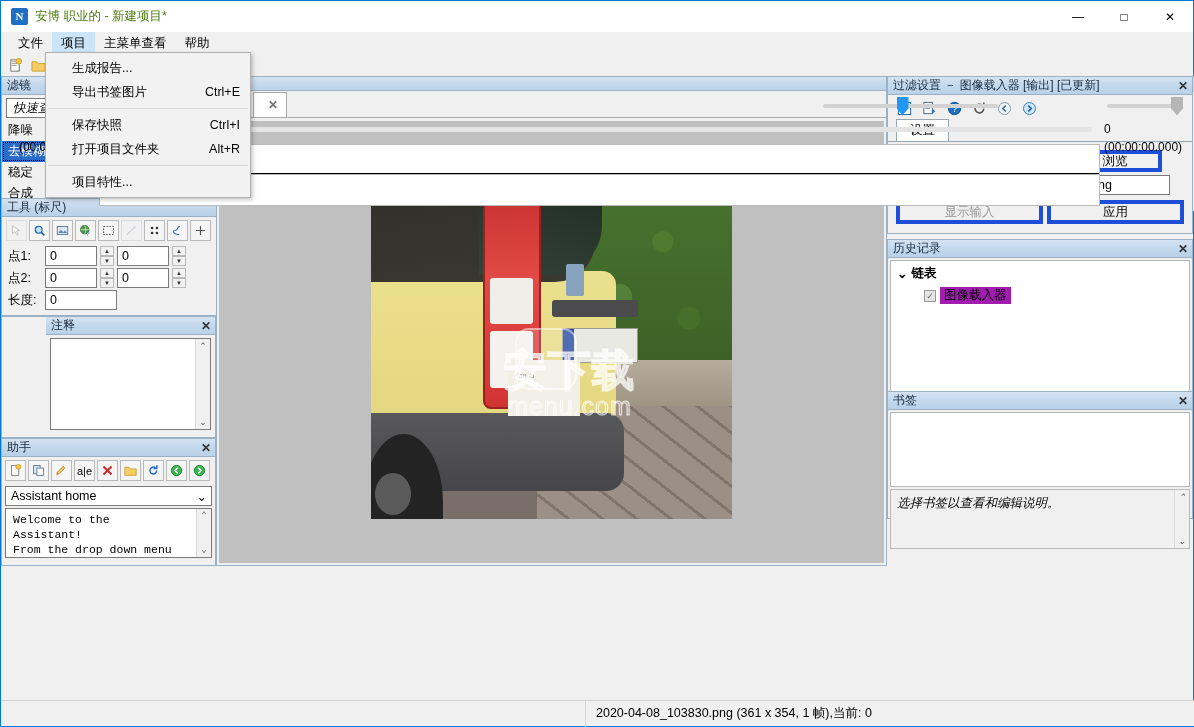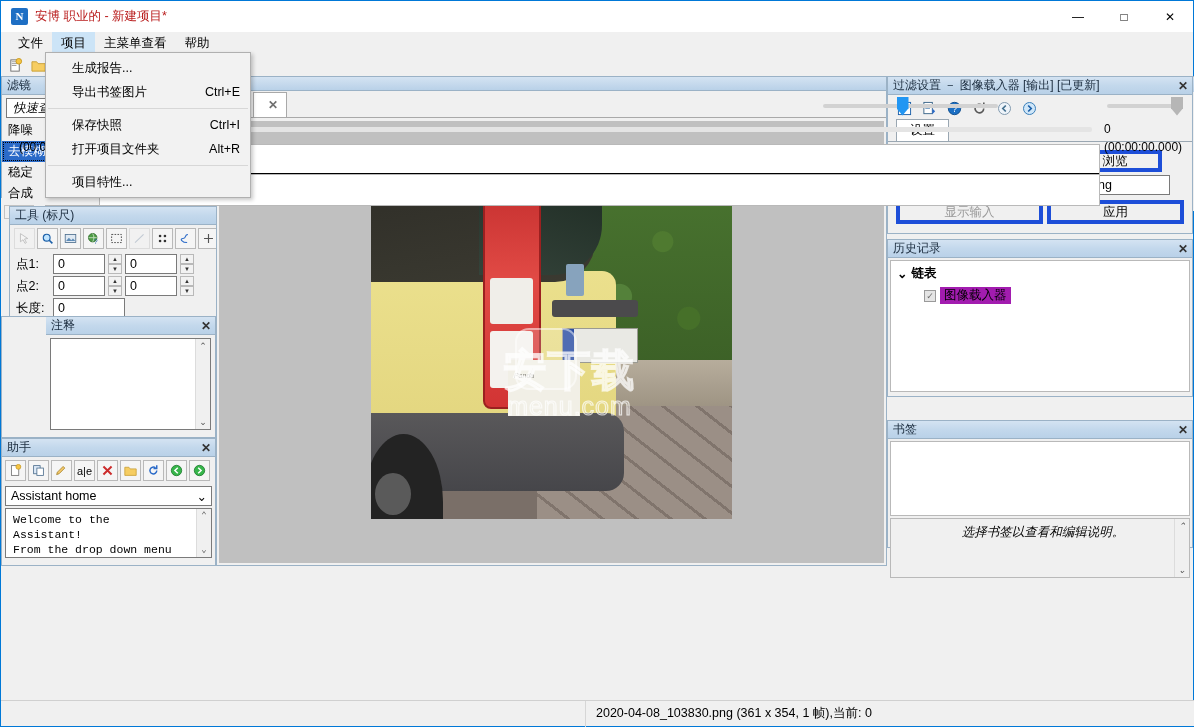--- a/index.html
+++ b/index.html
@@ -16,21 +16,21 @@
   .app { width:1194px; height:727px; position:relative; border:1px solid #0078d7; background:#f0f0f0; }
 
   
   .titlebar { height:31px; background:#fff; display:flex; align-items:center; position:relative; }
   .title-icon {
     width:17px; height:17px; margin-left:10px; margin-right:7px;
     background:#1e6fc4; border-radius:2px; color:#fff;
     font-size:11px; font-weight:bold; text-align:center; line-height:17px;
     font-family:"Liberation Serif", serif;
   }
-  .title-text { font-size:12.5px; color:#b91c1c; }
+  .title-text { font-size:12.5px; color:#4d7c0f; }
   .win-btns { position:absolute; right:0; top:0; height:31px; display:flex; }
   .win-btn { width:46px; height:31px; display:flex; align-items:center; justify-content:center; font-size:12px; color:#000; }
 
   
   .menubar { height:22px; background:#f0f0f0; display:flex; align-items:center; padding-left:8px; }
   .menu-item { padding:3px 9px; font-size:12.5px; cursor:default; }
   .menu-item.active { background:#cce4f7; }
 
   
   .toolbar-row { height:22px; background:#f0f0f0; display:flex; align-items:center; padding-left:4px; gap:3px; }
@@ -67,21 +67,21 @@
     display:flex; align-items:center; padding-left:6px; font-size:12.5px; font-style:italic;
   }
   .filter-list { background:#fff; margin:0 0 0 0; }
   .flt-row { height:21px; display:flex; align-items:center; padding-left:6px; font-size:12.5px; background:#f0f0f0; }
   .flt-row.sel { background:#2a6ac8; color:#fff; outline:1px dotted #000; outline-offset:-2px; }
   .filters-scroll { height:16px; display:flex; align-items:center; background:#f0f0f0; padding:0 2px; }
   .sb-arrow { width:15px; height:14px; display:flex; align-items:center; justify-content:center; font-size:10px; color:#404040; border:1px solid #c2c2c2; background:#f0f0f0; }
   .sb-track { flex:1; height:14px; background:#f0f0f0; position:relative; margin:0 1px; }
   .sb-thumb { position:absolute; left:10px; top:0; width:105px; height:14px; background:#cdcdcd; border:1px solid #b4b4b4; }
 
-  #tools-panel { left:8px; top:197px; width:243px; height:118px;margin-top:8px; }
+  #tools-panel { left:0; top:197px; width:243px; height:118px; }
   .tool-icons { display:flex; gap:2px; padding:3px 4px; }
   .tool-ic { width:21px; height:21px; border:1px solid #b9b9b9; background:#f5f5f5; display:flex; align-items:center; justify-content:center; }
   .tool-ic.disabled { opacity:.35; }
   .pt-row { display:flex; align-items:center; padding:2px 4px 0 6px; gap:3px; }
   .pt-label { width:34px; font-size:12.5px; }
   .num-in { width:52px; height:20px; border:1px solid #7a7a7a; background:#fff; font-size:12.5px; padding-left:4px; display:flex; align-items:center; }
   .spin { display:flex; flex-direction:column; width:14px; height:20px; }
   .spin div { flex:1; border:1px solid #b9b9b9; background:#f2f2f2; font-size:6px; display:flex; align-items:center; justify-content:center; color:#333; }
 
   #notes-panel { left:0; top:315px; width:215px; height:122px;padding-left:44px; }
@@ -168,21 +168,21 @@
   .fs-path { margin:3px 22px 0 10px; height:20px; border:1px solid #7a7a7a; background:#fff; font-size:12.5px; padding-left:3px; display:flex; align-items:center; overflow:hidden; white-space:nowrap; }
   .fs-bottom { display:flex; gap:4px; padding:5px 8px 0 8px; }
 
   #history-panel { right:0; top:238px; width:306px; height:158px; }
   .hist-body { margin:2px; height:132px; background:#fff; border:1px solid #b9b9b9; padding:4px 0 0 6px; }
   .tree-root { display:flex; align-items:center; gap:4px; font-size:12.5px; font-weight:bold; }
   .tree-child { display:flex; align-items:center; gap:4px; margin:5px 0 0 27px; font-size:12.5px; }
   .tree-cb { width:12px; height:12px; border:1px solid #9a9a9a; background:#e4e4e4; display:flex; align-items:center; justify-content:center; font-size:9px; color:#6c6c6c; }
   .tree-sel { background:#a21caf; padding:0 4px; }
 
-  #bookmarks-panel { right:0; top:419px; width:306px; height:128px;text-align:center; }
+  #bookmarks-panel { right:0; top:390px; width:306px; height:128px; }
   .bm-list { margin:2px; height:75px; background:#fff; border:1px solid #b9b9b9; }
   .bm-desc { margin:2px; height:60px; background:#f0f0f0; border:1px solid #b9b9b9; position:relative; font-size:12.5px; font-style:italic; padding:5px 0 0 6px; }
 
   
   #player-panel { left:0; bottom:27px; width:1194px; height:135px; background:#f0f0f0; border-top:1px solid #9bb2c6; }
   .pl-head { height:15px; background:linear-gradient(to bottom,#d4e3f2,#b9d1e8); display:flex; align-items:center; justify-content:space-between; padding:0 4px 0 5px; font-size:11.5px; color:#1b2c3e; }
   .pl-bar { height:28px; display:flex; align-items:center; gap:3px; padding:2px 4px; }
   .pbtn { width:26px; height:24px; border:1px solid #b9b9b9; background:#f3f3f3; display:flex; align-items:center; justify-content:center; font-size:12px; color:#1b5fa8; }
   .pl-field { height:24px; border:1px solid #7a7a7a; background:#fff; font-size:12.5px; display:flex; align-items:center; padding-left:5px; }
   .pl-text { font-size:12.5px; padding:0 4px; }

